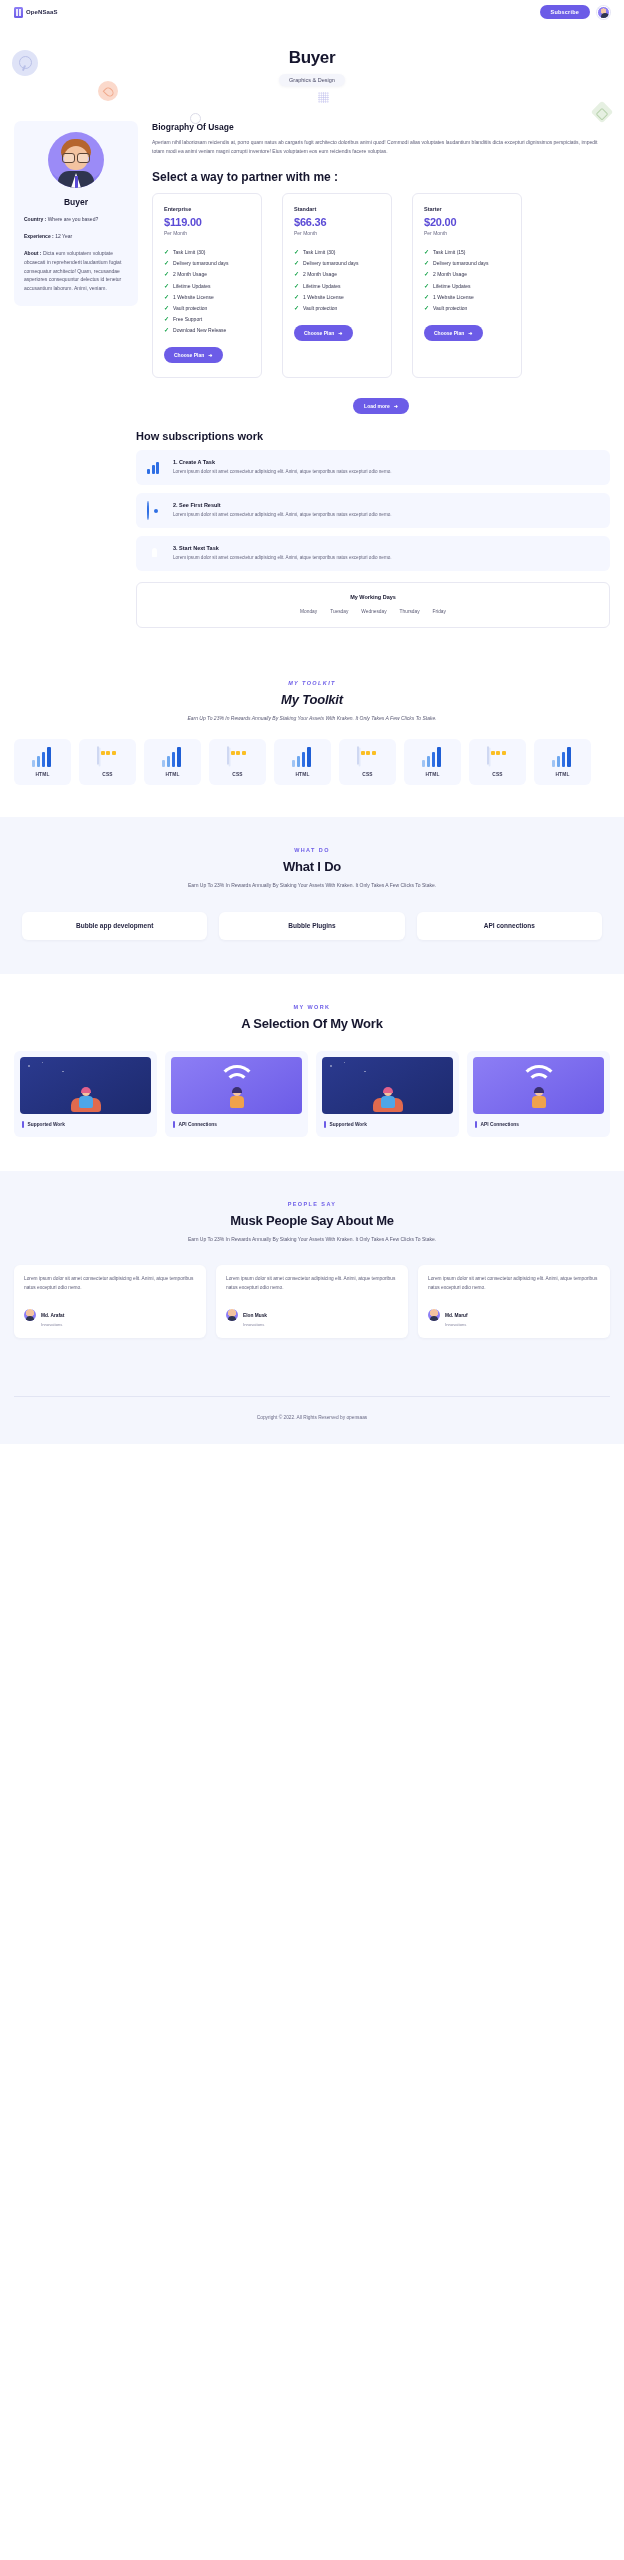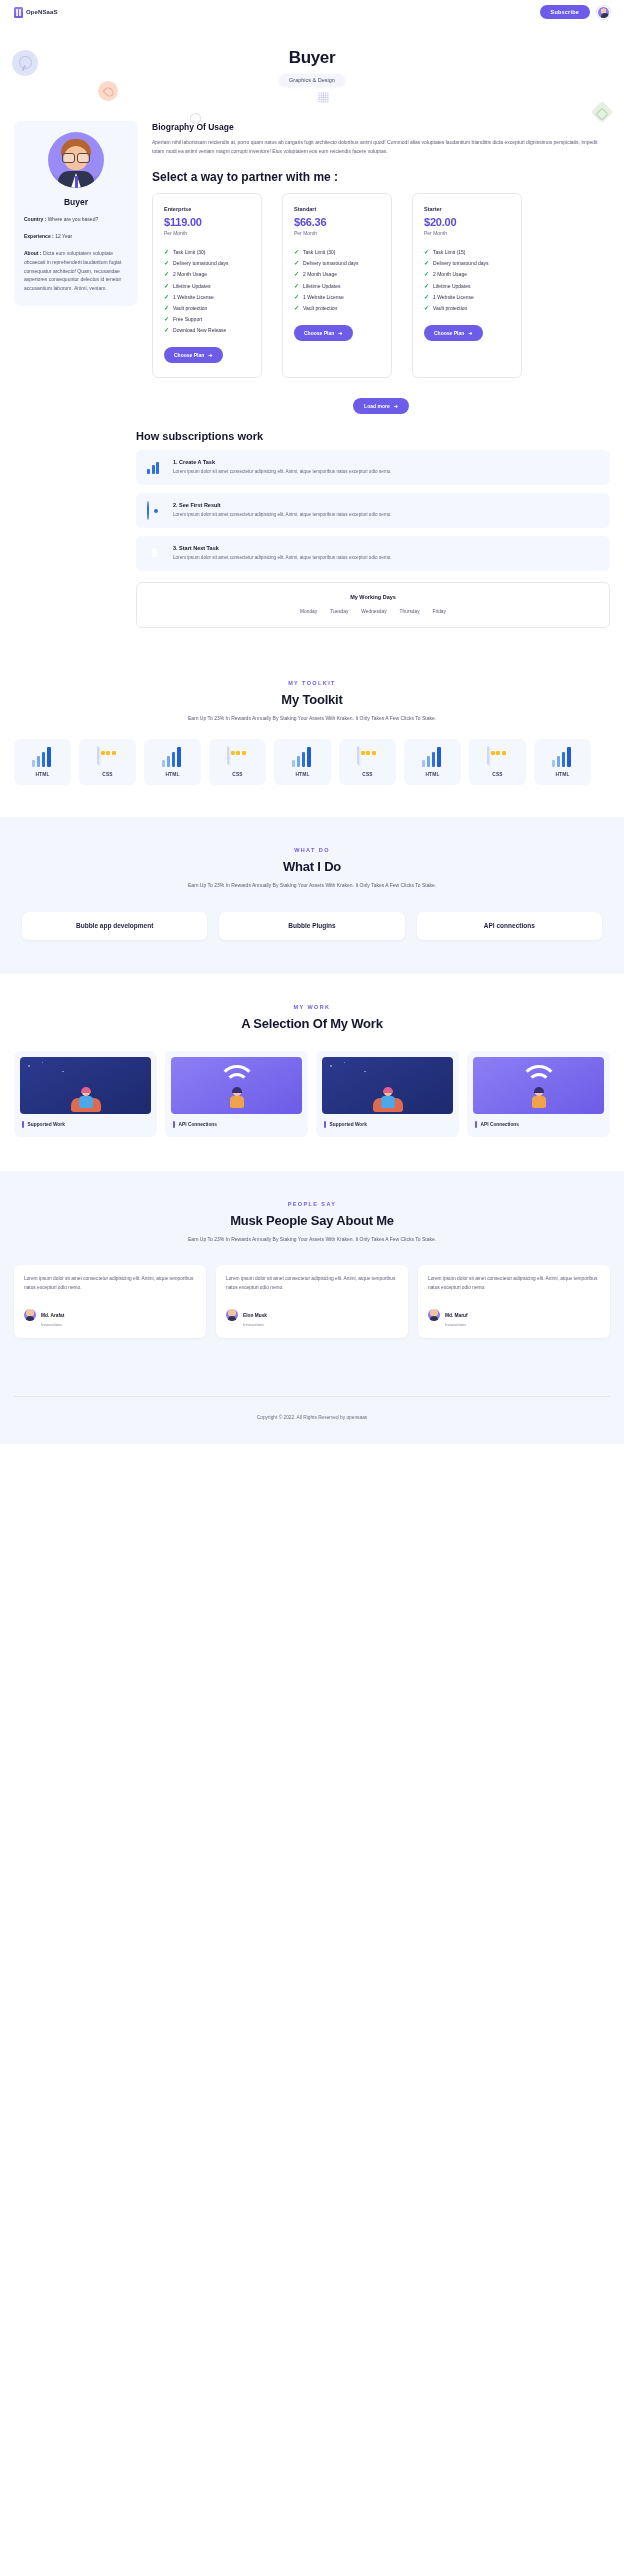--- a/index.html
+++ b/index.html
@@ -197,21 +197,21 @@
   
   .section { padding: 0 14px; }
   .sec-eyebrow {
     text-align:center; font-size: 5.5px; font-weight: 800; color:#6c5ce7;
     letter-spacing: 1.4px;
   }
   .sec-title { text-align:center; font-size: 13px; font-weight: 800; color:#16162e; margin-top: 6px; letter-spacing:-.2px;}
   .sec-sub { text-align:center; font-size:5px; color:#5a5a74; margin-top: 7px; line-height:1.75; }
 
   
-  .toolkit-wrap { margin-top: 52px; }
+  .toolkit-wrap { margin-top: 52px; font-style: italic; }
   .toolkit-row {
     display: flex; gap: 8px; padding: 0 14px; margin-top: 16px; overflow:hidden;
   }
   .tool-card {
     flex: 0 0 57px; background:#f5f7ff; border-radius: 6px;
     height: 46px; display:flex; flex-direction:column; align-items:center;
     justify-content:center; gap: 5px;
   }
   .tool-glyph { width: 22px; height: 20px; position:relative; }
   .glyph-bars { display:flex; align-items:flex-end; gap:1.6px; height:20px; }

